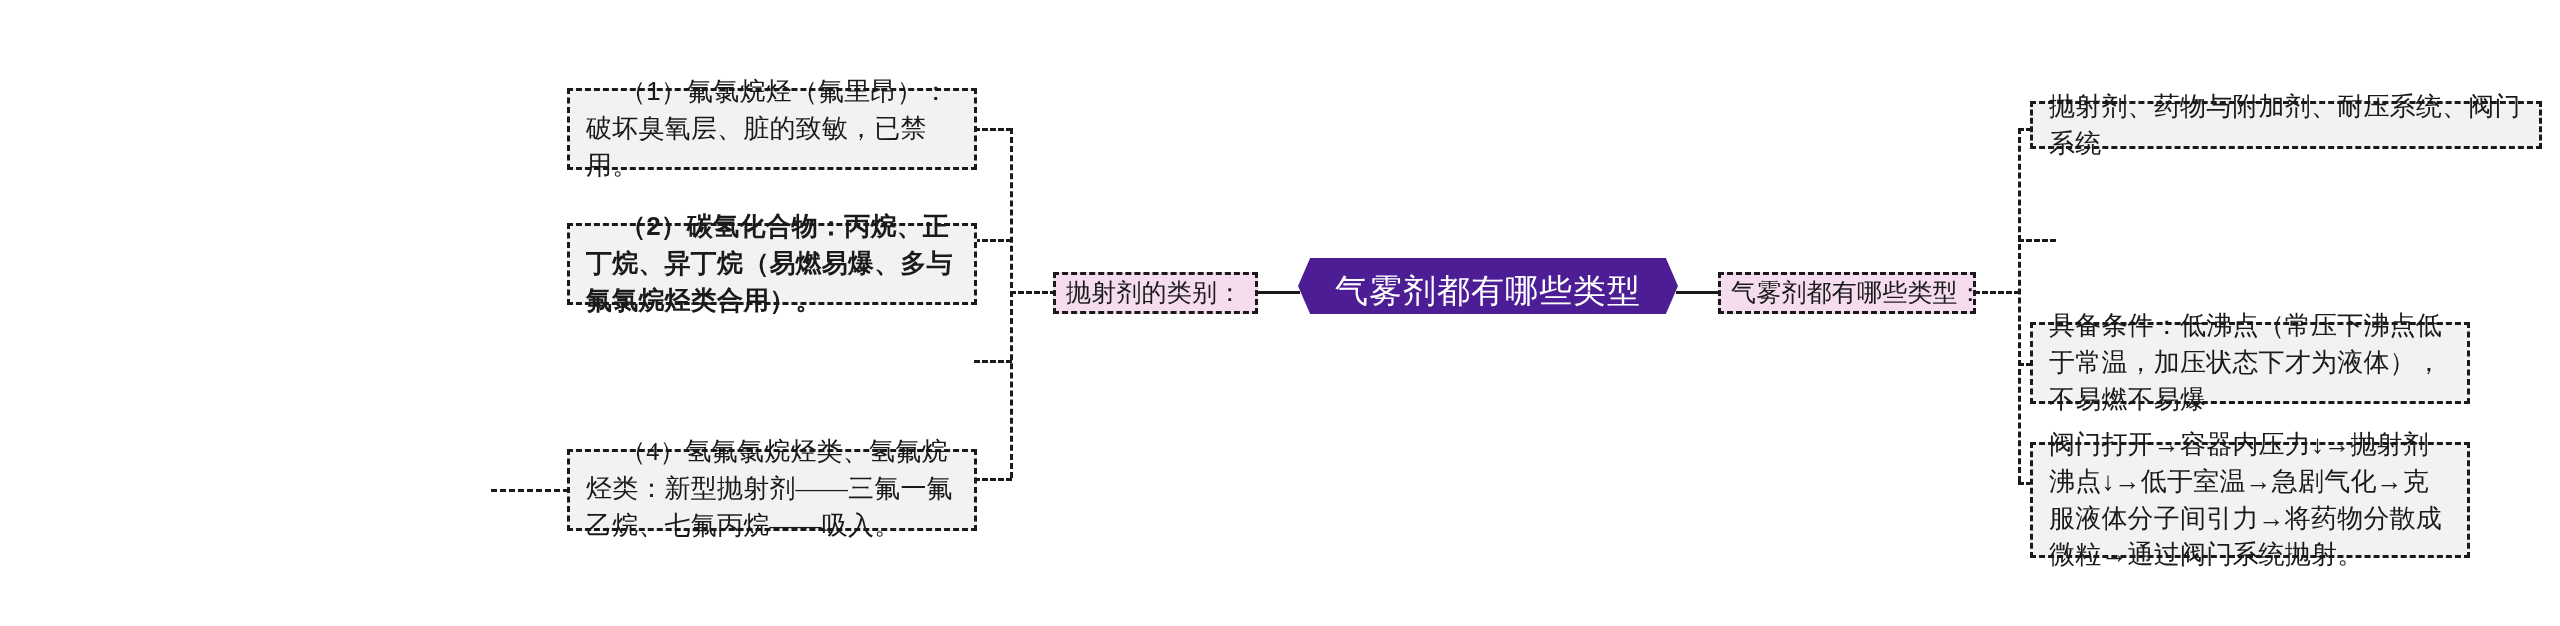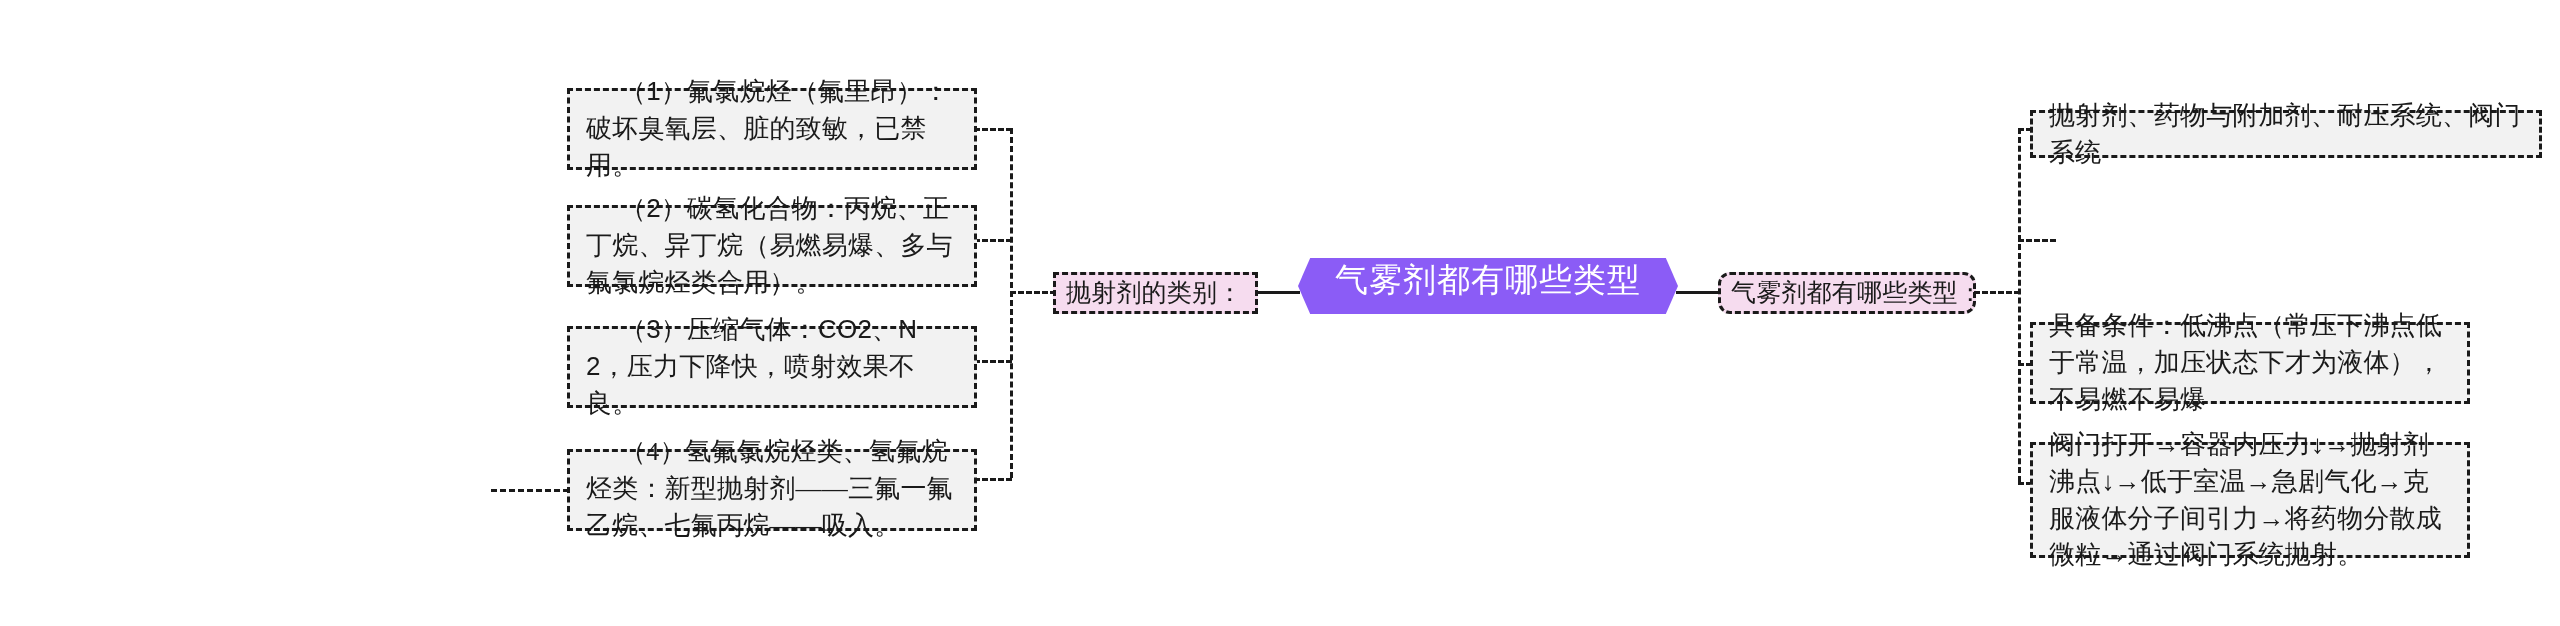--- a/index.html
+++ b/index.html
@@ -53,24 +53,24 @@
     background: #f6dcef;
     border: 3px dashed #1a1a1a;
     white-space: nowrap;
     word-break: normal;
     justify-content: flex-start;
   }
 
   
   #hub {
     position: absolute;
-    background: #8b5cf6;
+    background: #4c1d95;
     color: #ffffff;
     display: flex;
-    align-items: flex-start;
+    align-items: flex-end;
     justify-content: center;
     font-size: 33px;
     letter-spacing: 1px;
     white-space: nowrap;
     clip-path: polygon(3.2% 0%, 96.8% 0%, 100% 50%, 96.8% 100%, 3.2% 100%, 0% 50%);
   }
 
   
   .conn-v {
     position: absolute;
@@ -96,64 +96,61 @@
   <div id="hub" style="left:1298px; top:258px; width:380px; height:56px;">
     <span>气雾剂都有哪些类型</span>
   </div>
 
   <div class="node pink" style="left:1053px; top:272px; width:205px; height:42px; font-size:25px; padding:12px 10px;">
     <span>抛射剂的类别：</span>
   </div>
 
   <div class="conn-solid-h" style="left:1258px; top:291px; width:42px;"></div>
 
-  <div class="node pink" style="left:1718px; top:272px; width:258px; height:42px; font-size:25px; padding:6px 10px;border-radius:12px;">
+  <div class="node pink" style="left:1718px; top:272px; width:258px; height:42px; font-size:25px; padding:6px 10px;">
     <span>气雾剂都有哪些类型：</span>
   </div>
 
   <div class="conn-solid-h" style="left:1676px; top:291px; width:44px;"></div>
 
   <div class="conn-h" style="left:1010px; top:291px; width:46px;"></div>
 
   <div class="conn-v" style="left:1010px; top:128px; height:350px;"></div>
 
   <div class="conn-h" style="left:974px; top:128px; width:38px;"></div>
   <div class="conn-h" style="left:974px; top:239px; width:38px;"></div>
   <div class="conn-h" style="left:974px; top:360px; width:38px;"></div>
   <div class="conn-h" style="left:974px; top:478px; width:38px;"></div>
 
   <div class="node indent" style="left:567px; top:88px; width:410px; height:82px;">
     <span>（1）氟氯烷烃（氟里昂）：破坏臭氧层、脏的致敏，已禁用。</span>
   </div>
 
-  <div class="node indent" style="left:567px; top:205px; width:410px; height:82px;">
+  <div class="node indent" style="left:567px; top:223px; width:410px; height:82px;font-weight:bold;">
     <span>（2）碳氢化合物：丙烷、正丁烷、异丁烷（易燃易爆、多与氟氯烷烃类合用）。</span>
   </div>
 
-  <div class="node indent" style="left:567px; top:326px; width:410px; height:82px;">
-    <span>（3）压缩气体：CO2、N2，压力下降快，喷射效果不良。</span>
-  </div>
 
   <div class="node indent" style="left:567px; top:449px; width:410px; height:82px;font-family:Liberation Serif, serif;">
     <span>（4）氢氟氯烷烃类、氢氟烷烃类：新型抛射剂——三氟一氟乙烷、七氟丙烷——吸入。</span>
   </div>
 
 
   <div class="conn-h" style="left:491px; top:489px; width:78px;"></div>
 
   <div class="conn-h" style="left:1974px; top:291px; width:46px;"></div>
 
   <div class="conn-v" style="left:2018px; top:128px; height:354px;"></div>
 
   <div class="conn-h" style="left:2018px; top:128px; width:38px;"></div>
   <div class="conn-h" style="left:2018px; top:239px; width:38px;"></div>
   <div class="conn-h" style="left:2018px; top:363px; width:38px;"></div>
   <div class="conn-h" style="left:2018px; top:482px; width:38px;"></div>
 
-  <div class="node" style="left:2030px; top:110px; width:512px; height:48px; align-items:center;justify-content:center;">
+  <div class="node" style="left:2030px; top:101px; width:512px; height:48px; align-items:center;justify-content:center;">
     <span>抛射剂、药物与附加剂、耐压系统、阀门系统</span>
   </div>
 
 
   <div class="node" style="left:2030px; top:442px; width:440px; height:116px;">
     <span>阀门打开→容器内压力↓→抛射剂沸点↓→低于室温→急剧气化→克服液体分子间引力→将药物分散成微粒→通过阀门系统抛射。</span>
   </div>
 
   <div class="node" style="left:2030px; top:322px; width:440px; height:82px;">
     <span>具备条件：低沸点（常压下沸点低于常温，加压状态下才为液体），不易燃不易爆</span>

